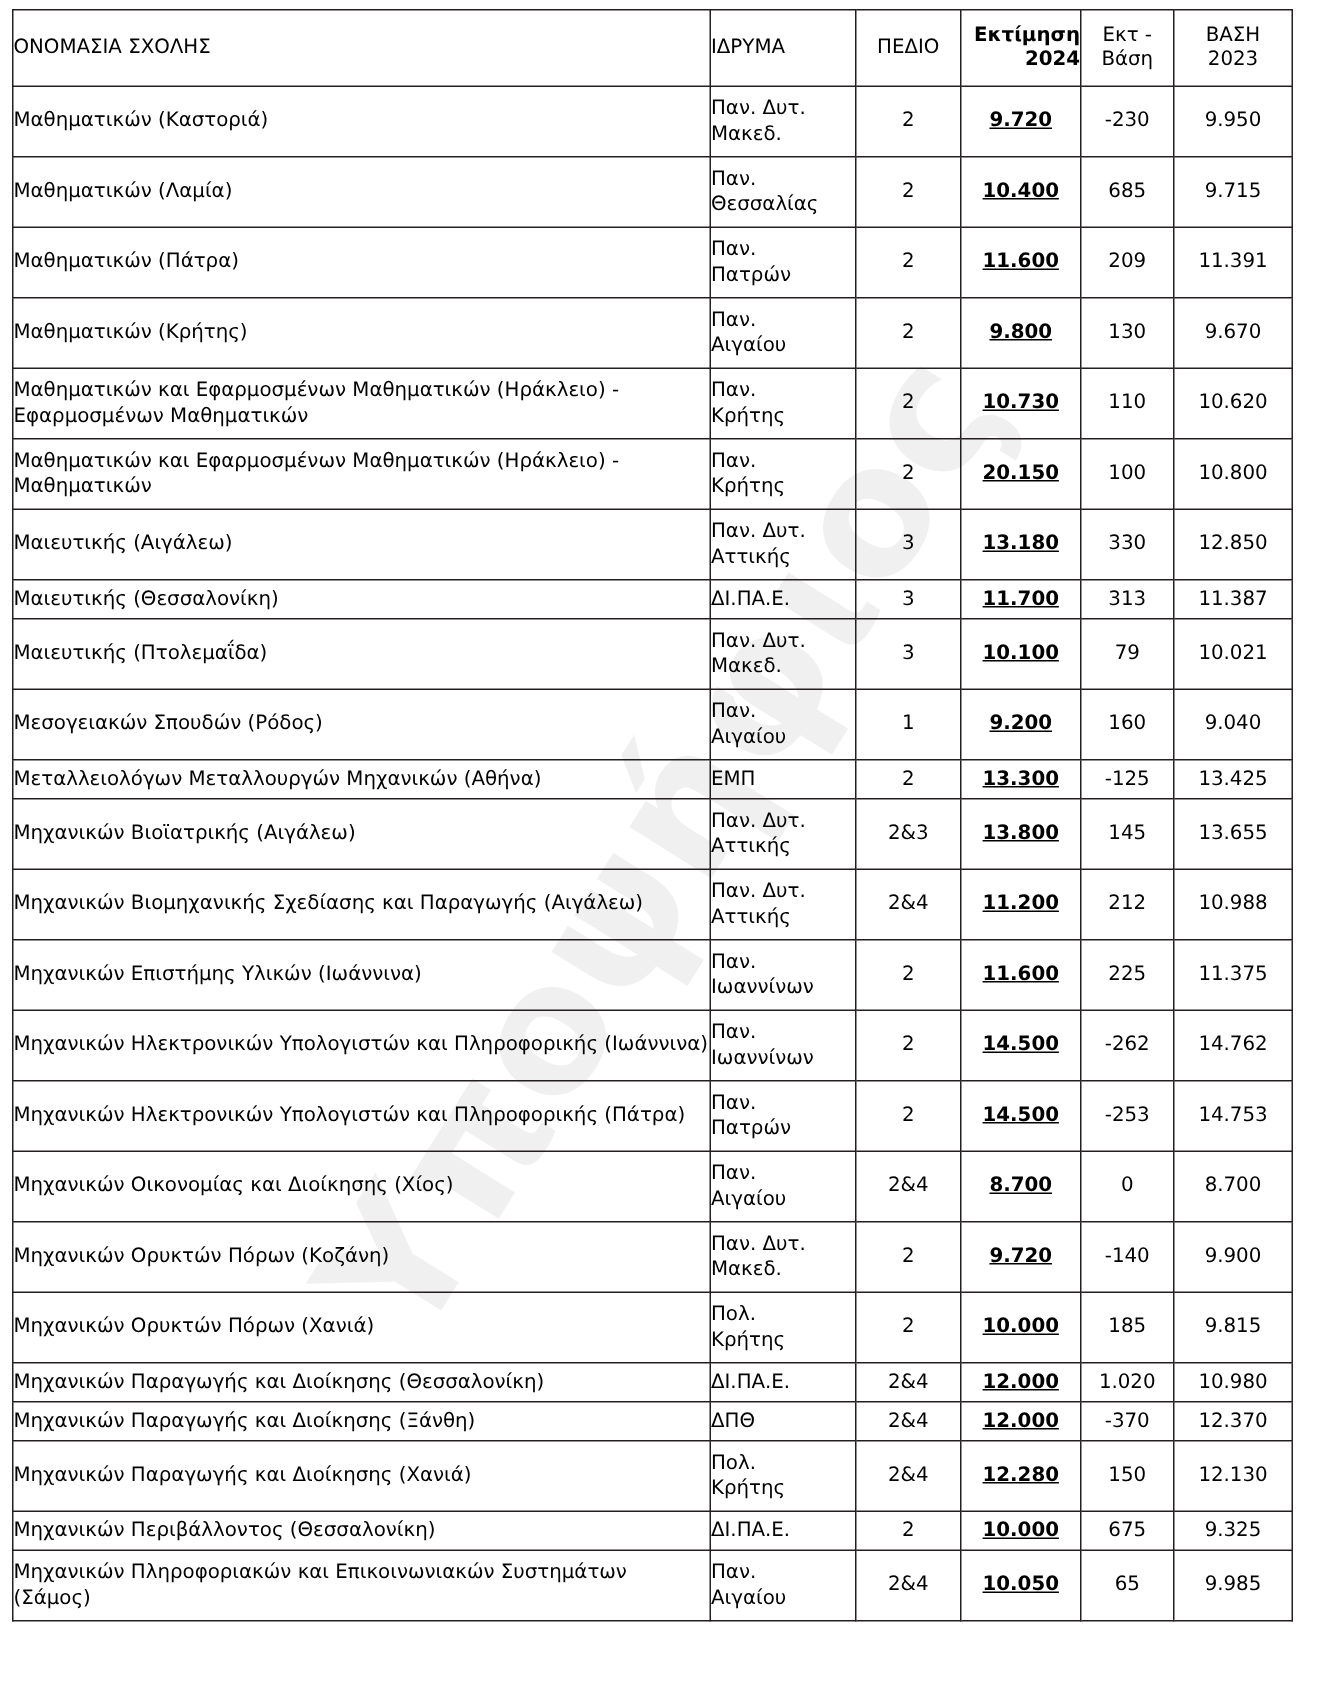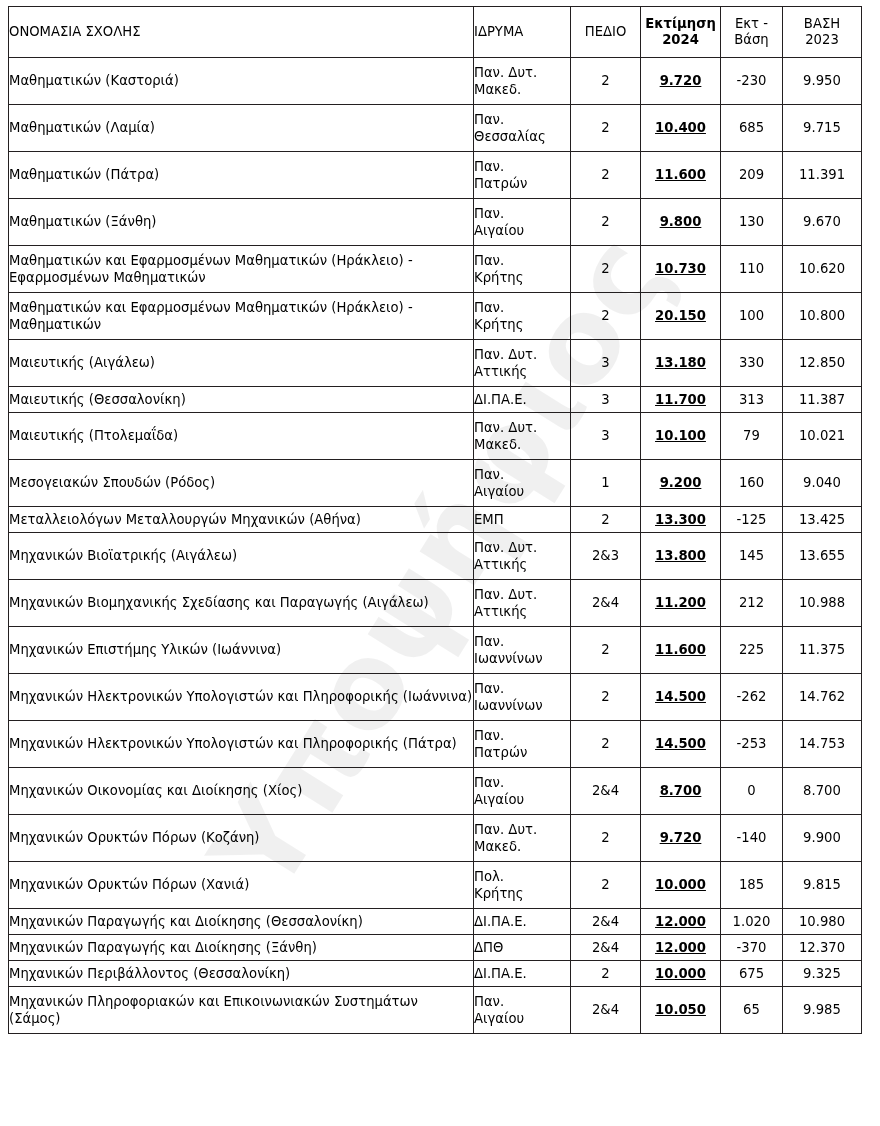--- a/index.html
+++ b/index.html
@@ -77,21 +77,21 @@
     line-height: 1.22;
     height: 50px;
   }
   th.h-name, th.h-inst {
     text-align: left;
     padding-left: 6px;
   }
   th.h-field, th.h-est, th.h-diff, th.h-base {
     text-align: center;
   }
-  th.h-est { font-weight: 700; }
+  th.h-est { font-weight: 700; text-align: right; }
 
   
   tbody td {
     font-size: 13.2px;
     line-height: 1.30;
   }
   td.c-school {
     text-align: left;
     padding: 3px 6px 3px 6px;
   }
@@ -174,21 +174,21 @@
         <tr class="r-tall">
           <td class="c-school">Μαθηματικών (Πάτρα)</td>
           <td class="c-institution">Παν.
 Πατρών</td>
           <td class="c-scope">2</td>
           <td class="c-estimate">11.600</td>
           <td class="c-delta">209</td>
           <td class="c-base">11.391</td>
         </tr>
         <tr class="r-tall">
-          <td class="c-school">Μαθηματικών (Ξάνθη)</td>
+          <td class="c-school">Μαθηματικών (Κρήτης)</td>
           <td class="c-institution">Παν.
 Αιγαίου</td>
           <td class="c-scope">2</td>
           <td class="c-estimate">9.800</td>
           <td class="c-delta">130</td>
           <td class="c-base">9.670</td>
         </tr>
         <tr class="r-tall">
           <td class="c-school">Μαθηματικών και Εφαρμοσμένων Μαθηματικών (Ηράκλειο) - Εφαρμοσμένων Μαθηματικών</td>
           <td class="c-institution">Παν.
@@ -331,20 +331,29 @@
           <td class="c-base">10.980</td>
         </tr>
         <tr class="r-short">
           <td class="c-school">Μηχανικών Παραγωγής και Διοίκησης (Ξάνθη)</td>
           <td class="c-institution">ΔΠΘ</td>
           <td class="c-scope">2&amp;4</td>
           <td class="c-estimate">12.000</td>
           <td class="c-delta">-370</td>
           <td class="c-base">12.370</td>
         </tr>
+        <tr class="r-tall">
+          <td class="c-school">Μηχανικών Παραγωγής και Διοίκησης (Χανιά)</td>
+          <td class="c-institution">Πολ.
+Κρήτης</td>
+          <td class="c-scope">2&amp;4</td>
+          <td class="c-estimate">12.280</td>
+          <td class="c-delta">150</td>
+          <td class="c-base">12.130</td>
+        </tr>
         <tr class="r-short">
           <td class="c-school">Μηχανικών Περιβάλλοντος (Θεσσαλονίκη)</td>
           <td class="c-institution">ΔΙ.ΠΑ.Ε.</td>
           <td class="c-scope">2</td>
           <td class="c-estimate">10.000</td>
           <td class="c-delta">675</td>
           <td class="c-base">9.325</td>
         </tr>
         <tr class="r-tall">
           <td class="c-school">Μηχανικών Πληροφοριακών και Επικοινωνιακών Συστημάτων (Σάμος)</td>

